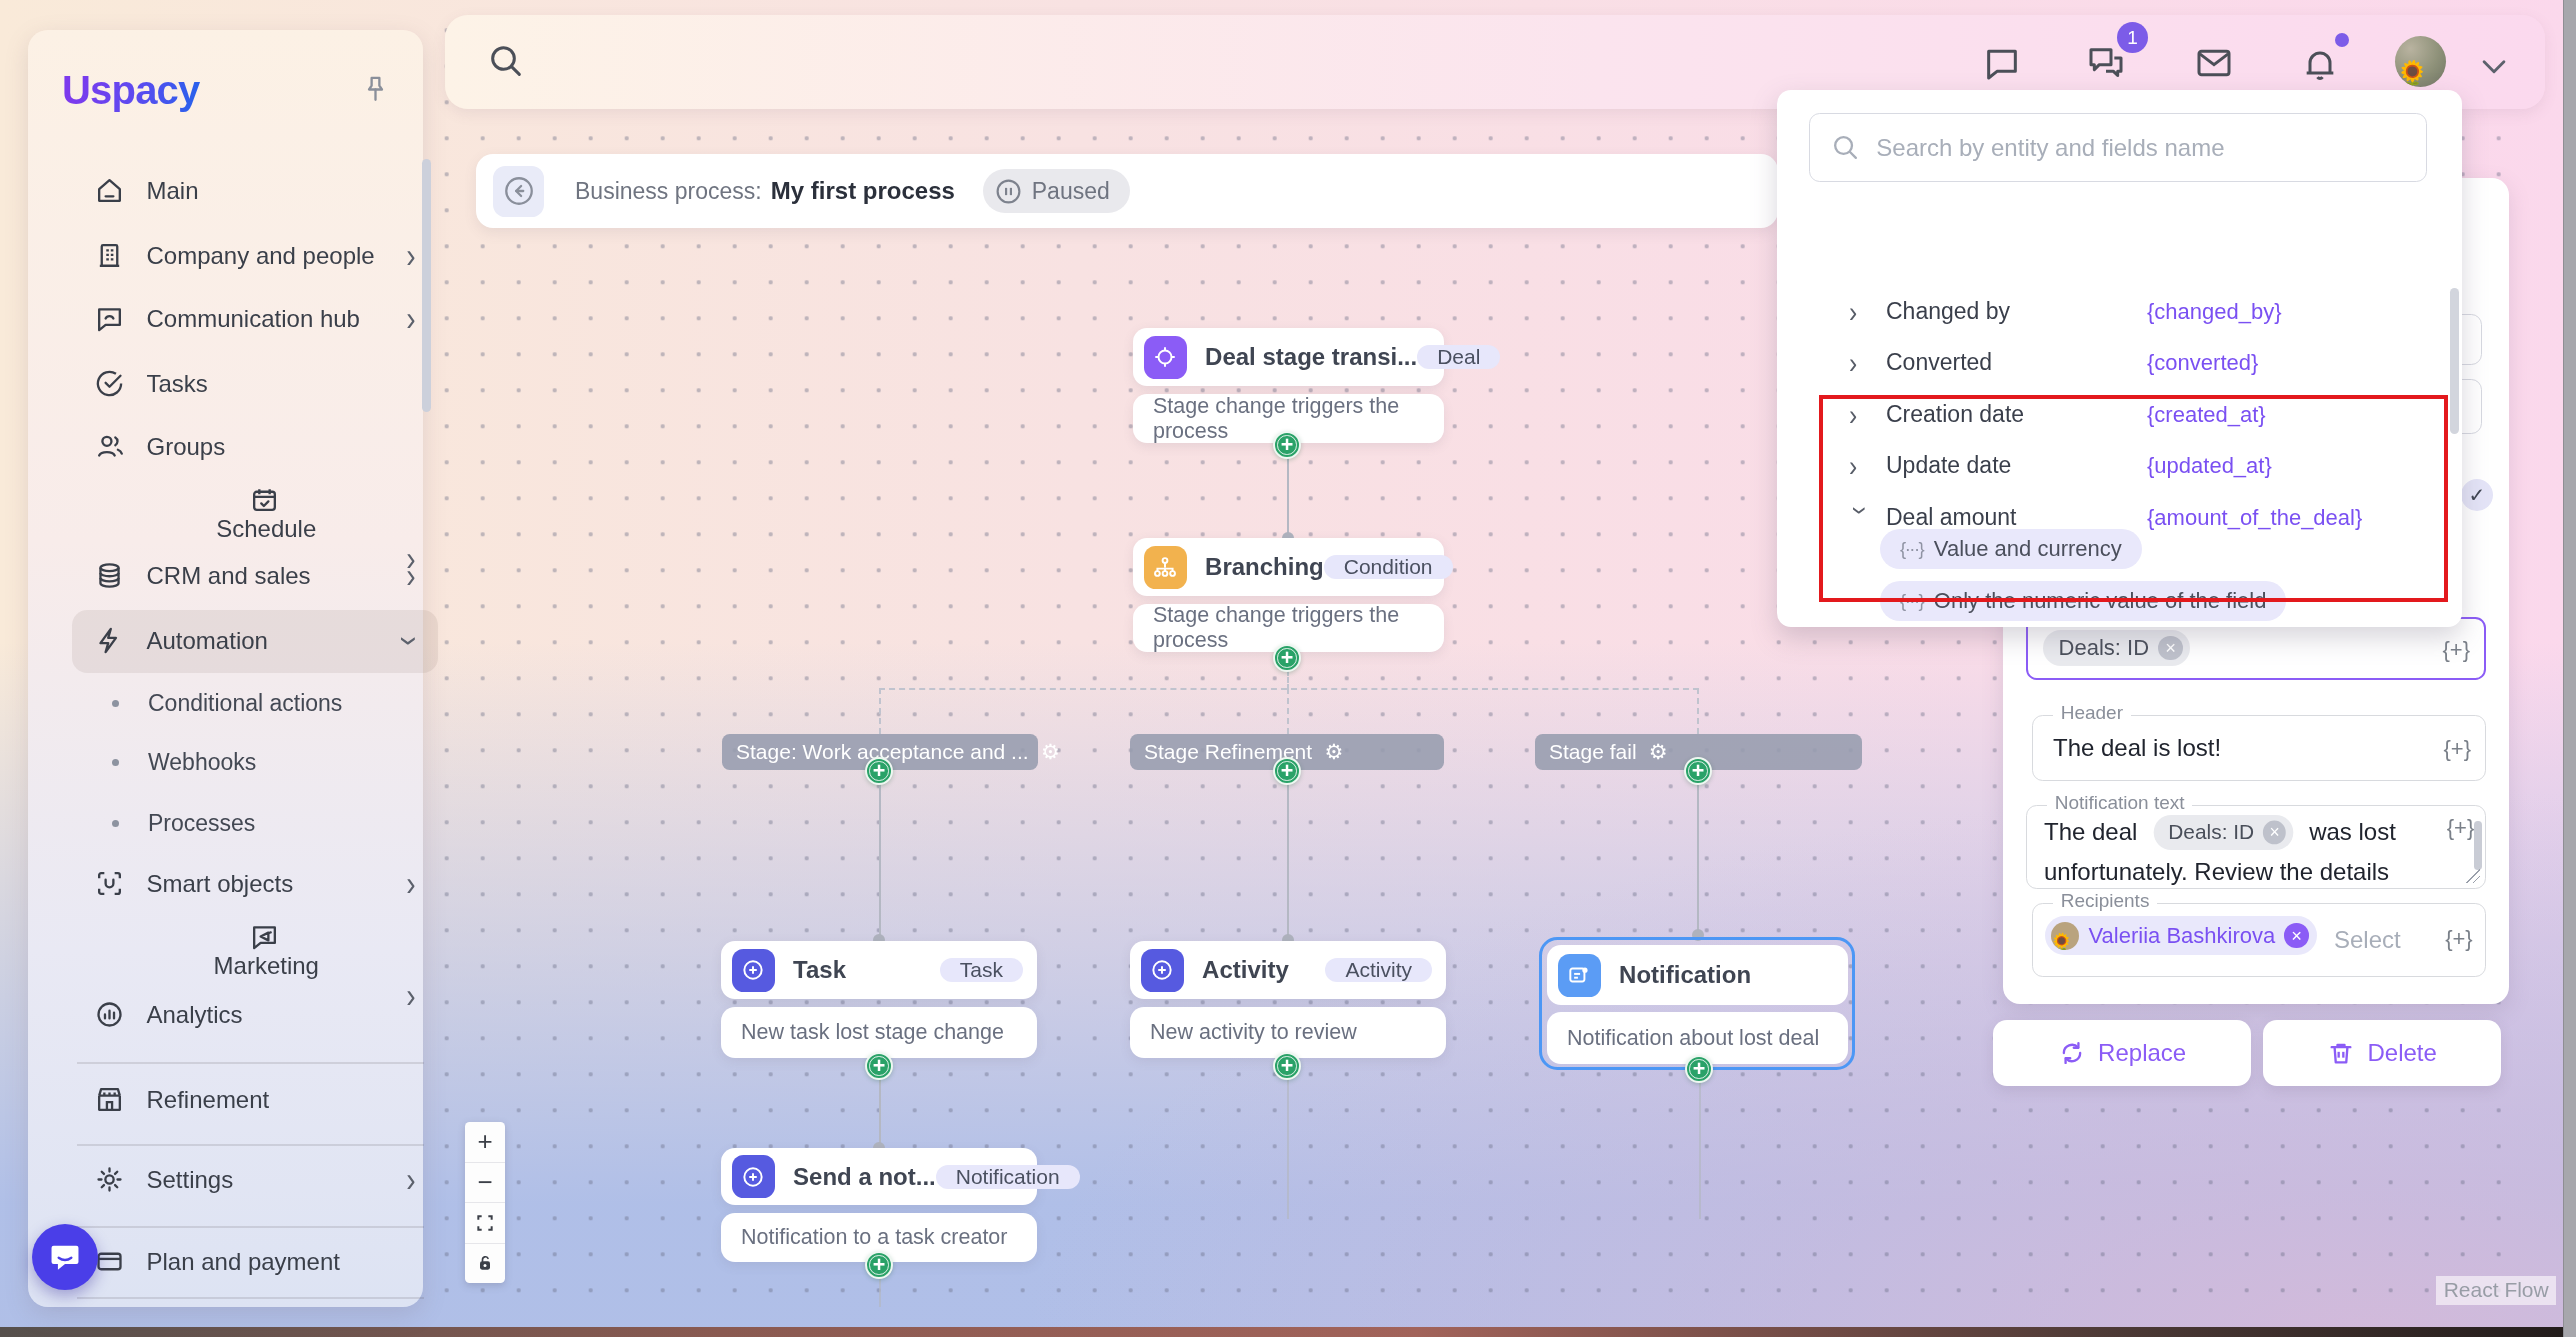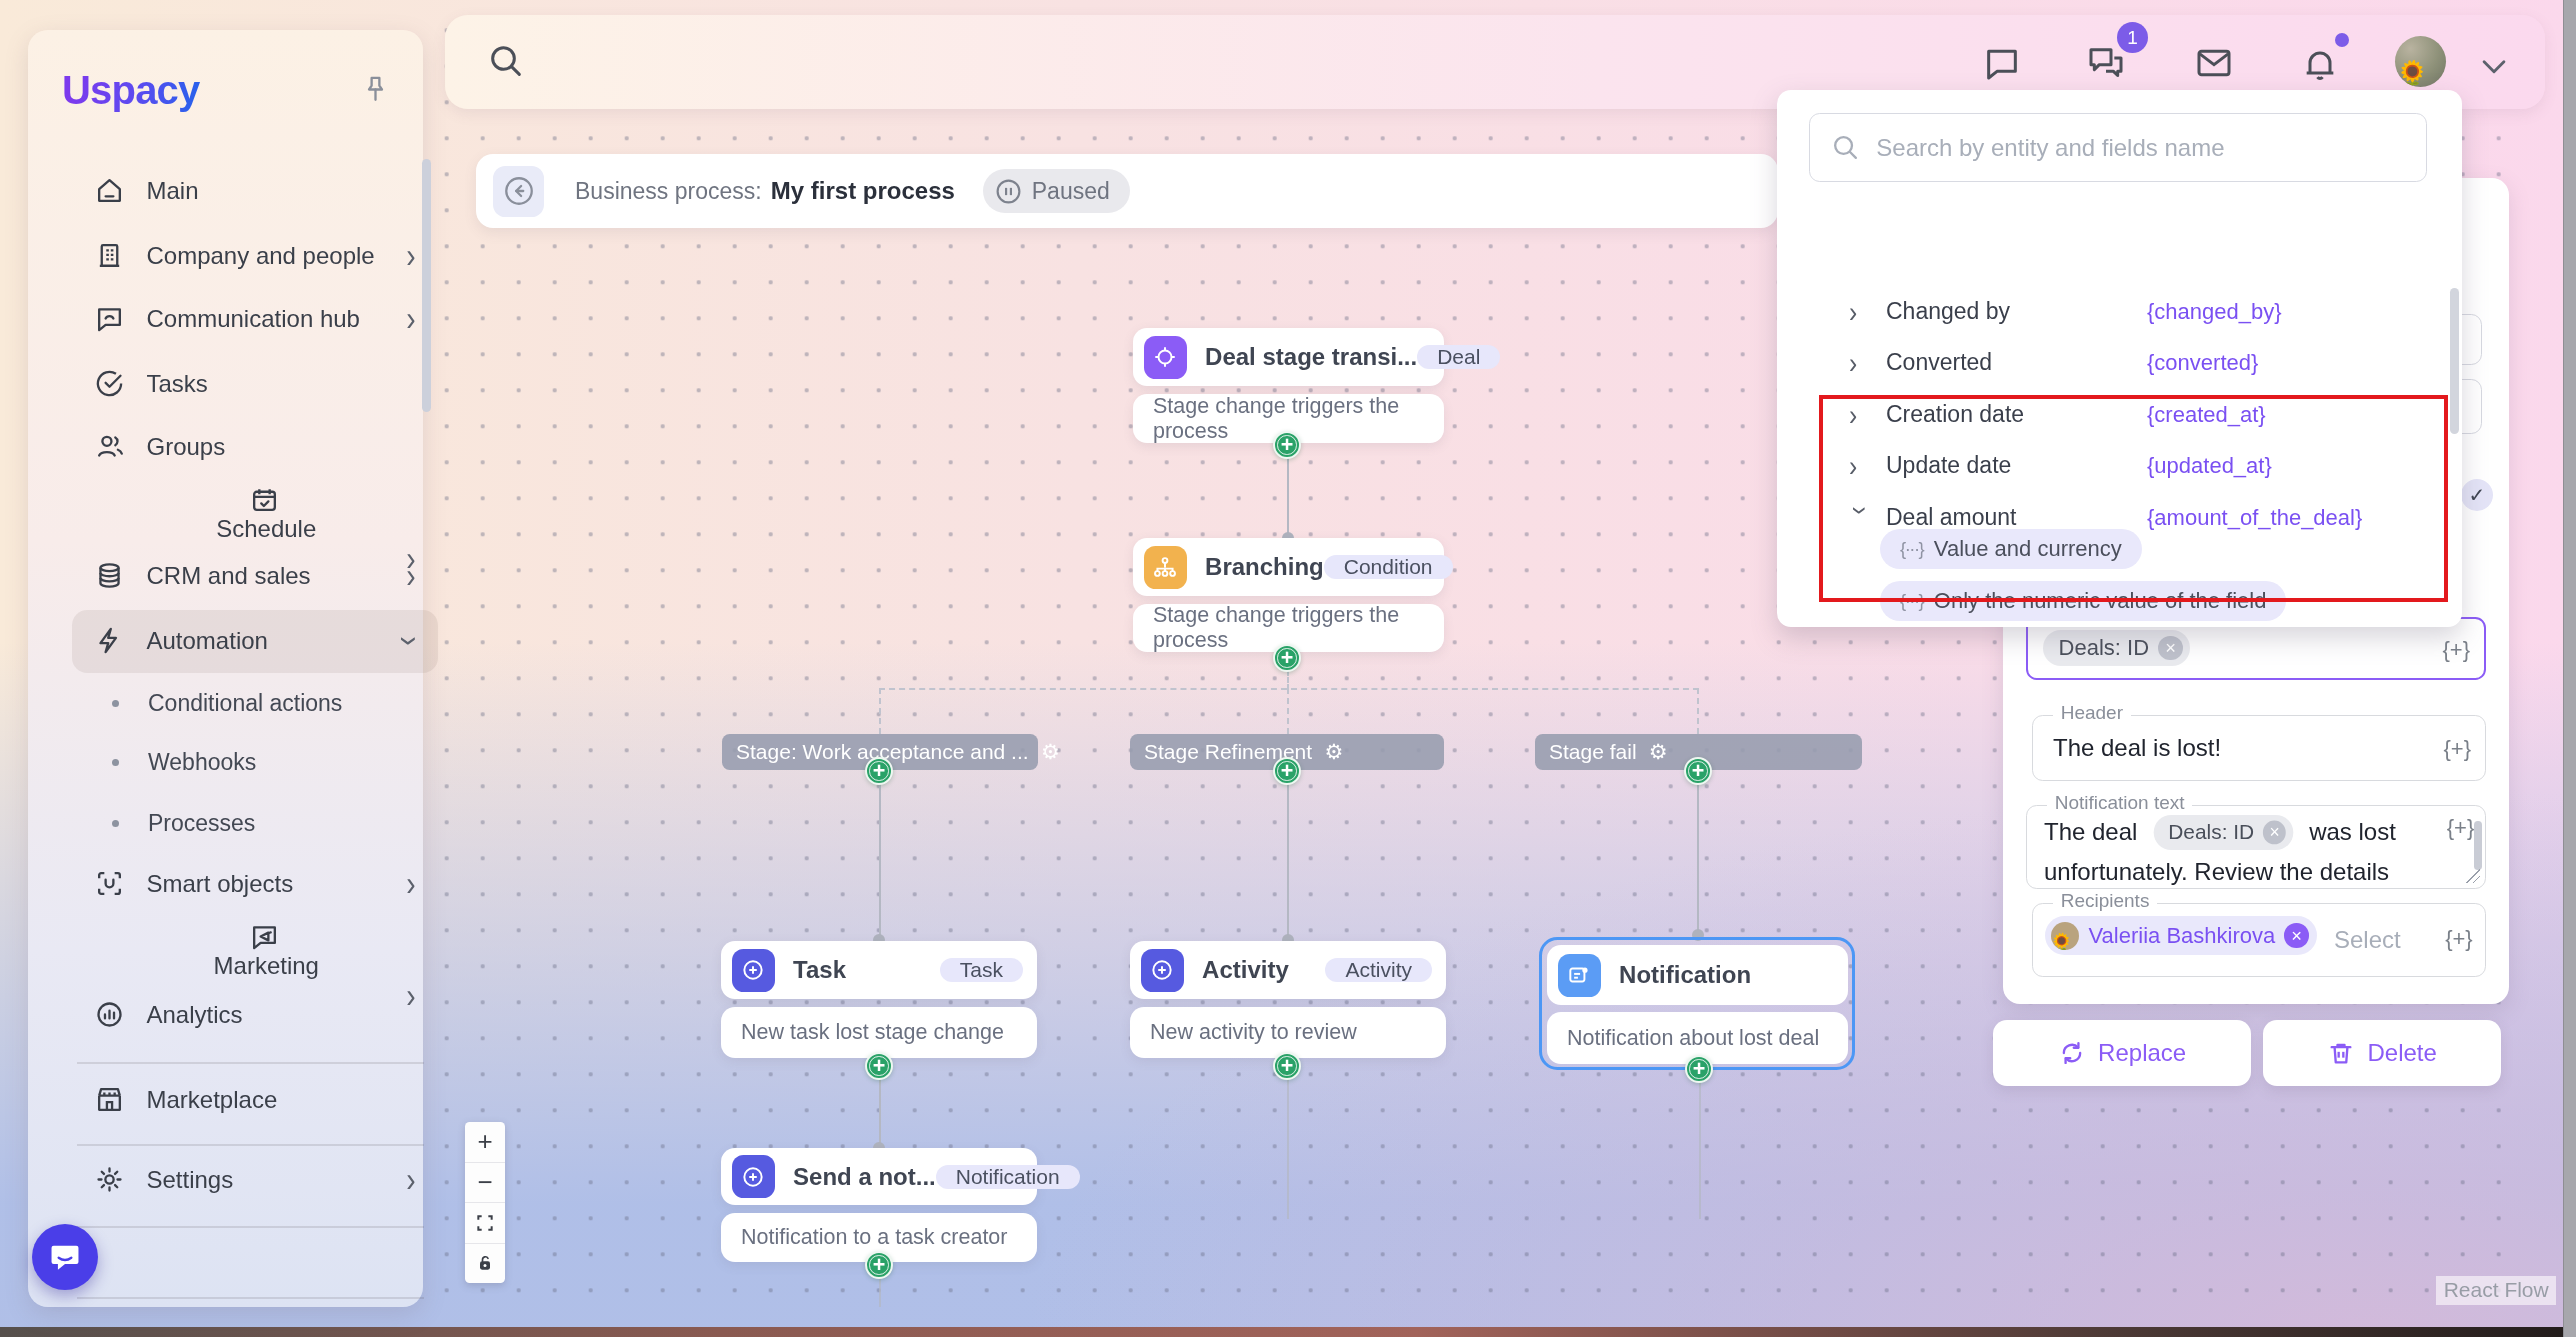--- a/index.html
+++ b/index.html
@@ -608,32 +608,39 @@
           </svg></span>
       <span class="mi-label">Analytics</span>
     </div>
     <div class="side-div" style="top:1032px;"></div>
     <div class="menu-item" style="top:1042px;">
       <span class="mi-icon"><svg viewBox="0 0 24 24" fill="none" stroke="currentColor" stroke-width="1.8">
             <path d="M4 9 5.5 4h13L20 9M4 9v11h16V9M4 9h16" stroke-linejoin="round"></path>
             <path d="M10 20v-6h4v6"></path>
             <path d="M8 6.5v2M12 6.5v2M16 6.5v2"></path>
           </svg></span>
-      <span class="mi-label">Marketplace</span>
+      <span class="mi-label">Refinement</span>
     </div>
     <div class="side-div" style="top:1114px;"></div>
     <div class="menu-item" style="top:1122px;">
       <span class="mi-icon"><svg viewBox="0 0 24 24" fill="none" stroke="currentColor" stroke-width="1.8">
             <circle cx="12" cy="12" r="3.2"></circle>
             <path d="M12 3.5v2.3M12 18.2v2.3M3.5 12h2.3M18.2 12h2.3M6 6l1.7 1.7M16.3 16.3 18 18M18 6l-1.7 1.7M7.7 16.3 6 18" stroke-linecap="round"></path>
           </svg></span>
       <span class="mi-label">Settings</span>
       <span class="mi-chev">›</span>
     </div>
     <div class="side-div" style="top:1196px;"></div>
+    <div class="menu-item" style="top:1204px;">
+      <span class="mi-icon"><svg viewBox="0 0 24 24" fill="none" stroke="currentColor" stroke-width="1.8">
+            <rect x="3.5" y="6" width="17" height="12" rx="2"></rect>
+            <path d="M3.5 10h17"></path>
+          </svg></span>
+      <span class="mi-label">Plan and payment</span>
+    </div>
     <div class="side-div" style="top:1267px;"></div>
   </div>
 
   <div class="chat-launcher z5">
     <svg viewBox="0 0 24 24" fill="#fff">
         <path d="M4 4h16a1.5 1.5 0 0 1 1.5 1.5v10A1.5 1.5 0 0 1 20 17h-8l-5 4v-4H4a1.5 1.5 0 0 1-1.5-1.5v-10A1.5 1.5 0 0 1 4 4z"></path>
         <path d="M7.5 12.5c2.8 2 6.2 2 9 0" stroke="#4a3ee8" stroke-width="1.6" fill="none" stroke-linecap="round"></path>
       </svg>
   </div>
 

